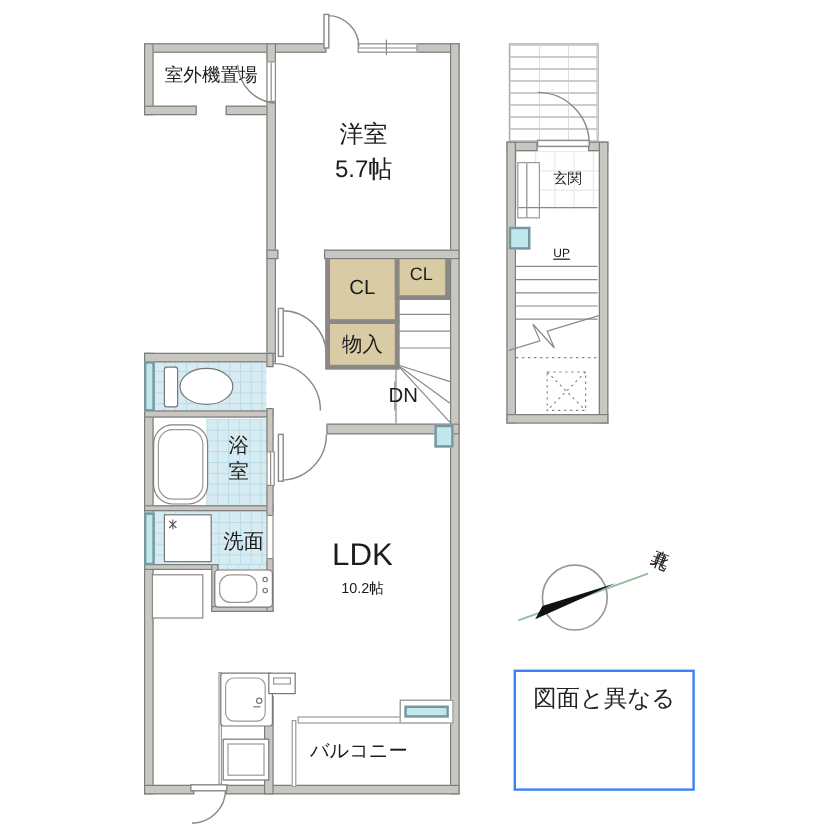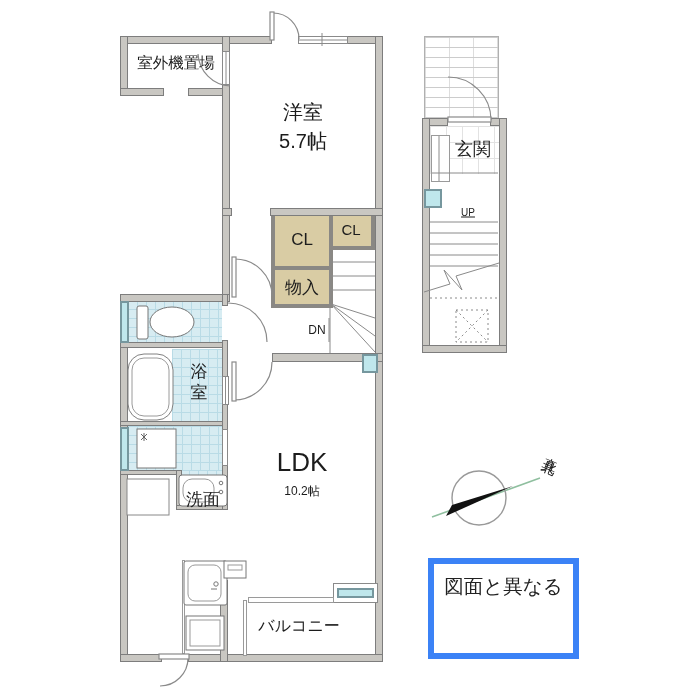--- a/index.html
+++ b/index.html
@@ -15,21 +15,21 @@
   .glass{position:absolute;background:#bfe7ec;border:2px solid #76979e;box-sizing:border-box;}
   .winwhite{position:absolute;background:#fff;border:1px solid #8a8a8a;box-sizing:border-box;}
   .porch{position:absolute;background-color:#fff;border:1px solid #b0b0b0;box-sizing:border-box;
         background-image:repeating-linear-gradient(180deg,#cccccc 0 1px,transparent 1px 10px),
                          repeating-linear-gradient(90deg,#dddddd 0 1px,transparent 1px 24px);}
   .gtile{position:absolute;background-image:linear-gradient(#e2e2e2 1px,transparent 1px),
          linear-gradient(90deg,#e2e2e2 1px,transparent 1px);background-size:16px 16px;}
   .lbl{position:absolute;color:#1c1c1c;white-space:nowrap;transform:translate(-50%,-50%);}
   .vstack{white-space:normal;word-break:break-all;text-align:center;}
   svg.overlay{position:absolute;left:0;top:0;pointer-events:none;}
-  #disc{position:absolute;left:428px;top:558px;width:151px;height:101px;border:6px solid #3b82f6;
+  #disc{position:absolute;left:428px;top:558px;width:151px;height:101px;border:2px solid #3b82f6;
         background:#fff;box-sizing:border-box;text-align:center;font-size:19.5px;line-height:30px;
         color:#222;padding-top:7px;}
   #truenorth{position:absolute;left:546px;top:448px;writing-mode:vertical-rl;
         transform:rotate(22deg);font-size:14.5px;letter-spacing:2px;color:#1c1c1c;}
 </style>
 </head>
 <body>
 
 <div id="plan">
 
@@ -173,25 +173,25 @@
       <polygon points="446,516 513,486 452,505" fill="#111"></polygon>
     </g>
   </svg>
 
   <div class="lbl" style="left:176px;top:63px;font-size:15.5px;">室外機置場</div>
   <div class="lbl" style="left:303px;top:112px;font-size:20px;">洋室</div>
   <div class="lbl" style="left:303px;top:141px;font-size:20px;">5.7帖</div>
   <div class="lbl vstack" style="left:302px;top:240px;width:22px;font-size:17px;line-height:20px;">CL</div>
   <div class="lbl" style="left:351px;top:229px;font-size:15px;">CL</div>
   <div class="lbl" style="left:302px;top:287px;font-size:17px;">物入</div>
-  <div class="lbl" style="left:317px;top:330px;font-size:12px;">DN</div>
-  <div class="lbl" style="left:473px;top:149px;font-size:18px;">玄関</div>
+  <div class="lbl" style="left:336px;top:330px;font-size:17px;">DN</div>
+  <div class="lbl" style="left:473px;top:149px;font-size:12px;">玄関</div>
   <div class="lbl" style="left:468px;top:212px;font-size:10px;text-decoration:underline;">UP</div>
   <div class="lbl vstack" style="left:199px;top:382px;width:20px;font-size:17px;line-height:21px;">浴室</div>
-  <div class="lbl" style="left:203px;top:451px;font-size:17px;margin-top:48px;">洗面</div>
+  <div class="lbl" style="left:203px;top:451px;font-size:17px;">洗面</div>
   <div class="lbl" style="left:302px;top:462px;font-size:26px;">LDK</div>
   <div class="lbl" style="left:302px;top:491px;font-size:12px;">10.2帖</div>
   <div class="lbl" style="left:299px;top:626px;font-size:16px;">バルコニー</div>
   <div class="lbl" style="left:533px;top:484px;font-size:15px;transform:translate(-50%,-50%) rotate(65deg);"></div>
   <div id="truenorth">真北</div>
 
   <div id="disc">
     <div>図面と異なる</div>
   </div>
 

